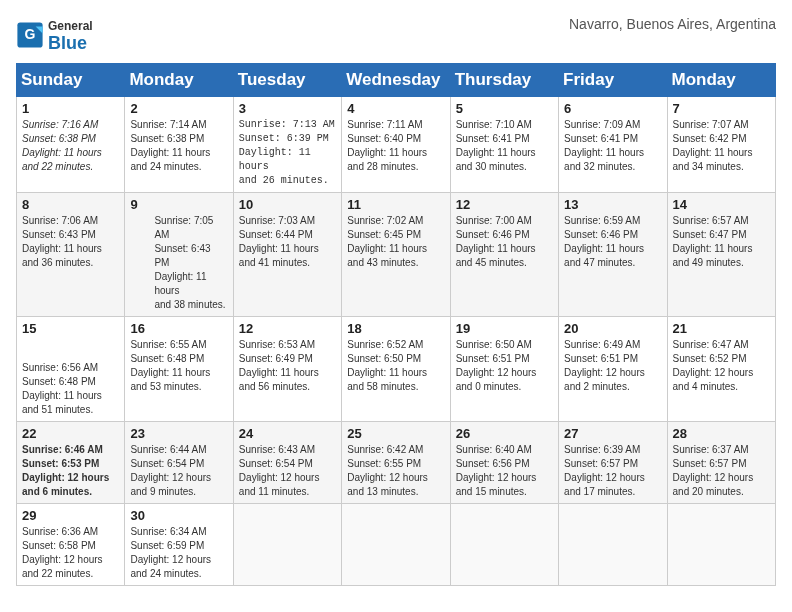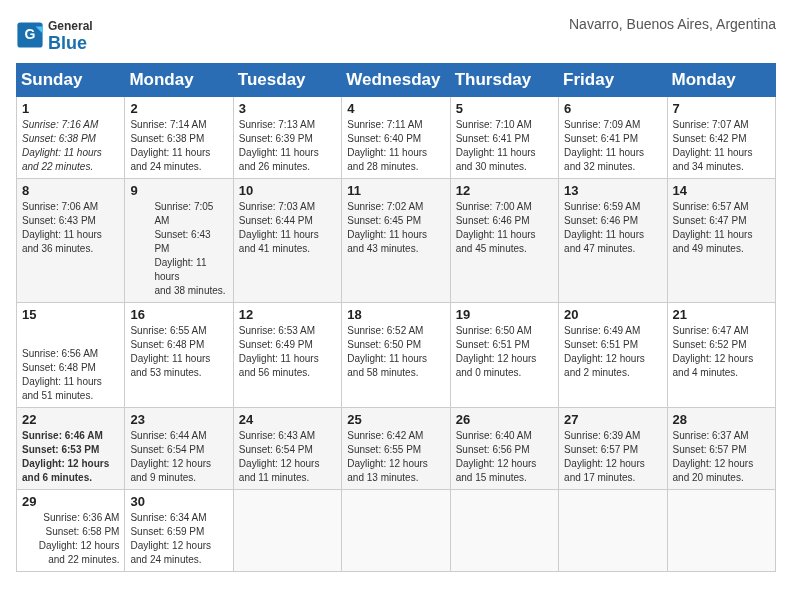--- a/index.html
+++ b/index.html
@@ -126,21 +126,21 @@
         </td>
         <td>
           <span class="day-number">2</span>
           <div class="day-info" style="white-space: pre-line;">Sunrise: 7:14 AM
 Sunset: 6:38 PM
 Daylight: 11 hours
 and 24 minutes.</div>
         </td>
         <td>
           <span class="day-number">3</span>
-          <div class="day-info" style="white-space: pre-line;">Sunrise: 7:13 AM
+          <div class="day-info" style="white-space: pre-line; font-family: Liberation Mono, monospace;">Sunrise: 7:13 AM
 Sunset: 6:39 PM
 Daylight: 11 hours
 and 26 minutes.</div>
         </td>
         <td>
           <span class="day-number">4</span>
           <div class="day-info" style="white-space: pre-line;">Sunrise: 7:11 AM
 Sunset: 6:40 PM
 Daylight: 11 hours
 and 28 minutes.</div>
@@ -316,21 +316,21 @@
           <span class="day-number">28</span>
           <div class="day-info" style="white-space: pre-line;">Sunrise: 6:37 AM
 Sunset: 6:57 PM
 Daylight: 12 hours
 and 20 minutes.</div>
         </td>
       </tr>
       <tr>
         <td>
           <span class="day-number">29</span>
-          <div class="day-info" style="white-space: pre-line; text-align: right;">Sunrise: 6:36 AM
+          <div class="day-info" style="white-space: pre-line;">Sunrise: 6:36 AM
 Sunset: 6:58 PM
 Daylight: 12 hours
 and 22 minutes.</div>
         </td>
         <td>
           <span class="day-number">30</span>
           <div class="day-info" style="white-space: pre-line;">Sunrise: 6:34 AM
 Sunset: 6:59 PM
 Daylight: 12 hours
 and 24 minutes.</div>

